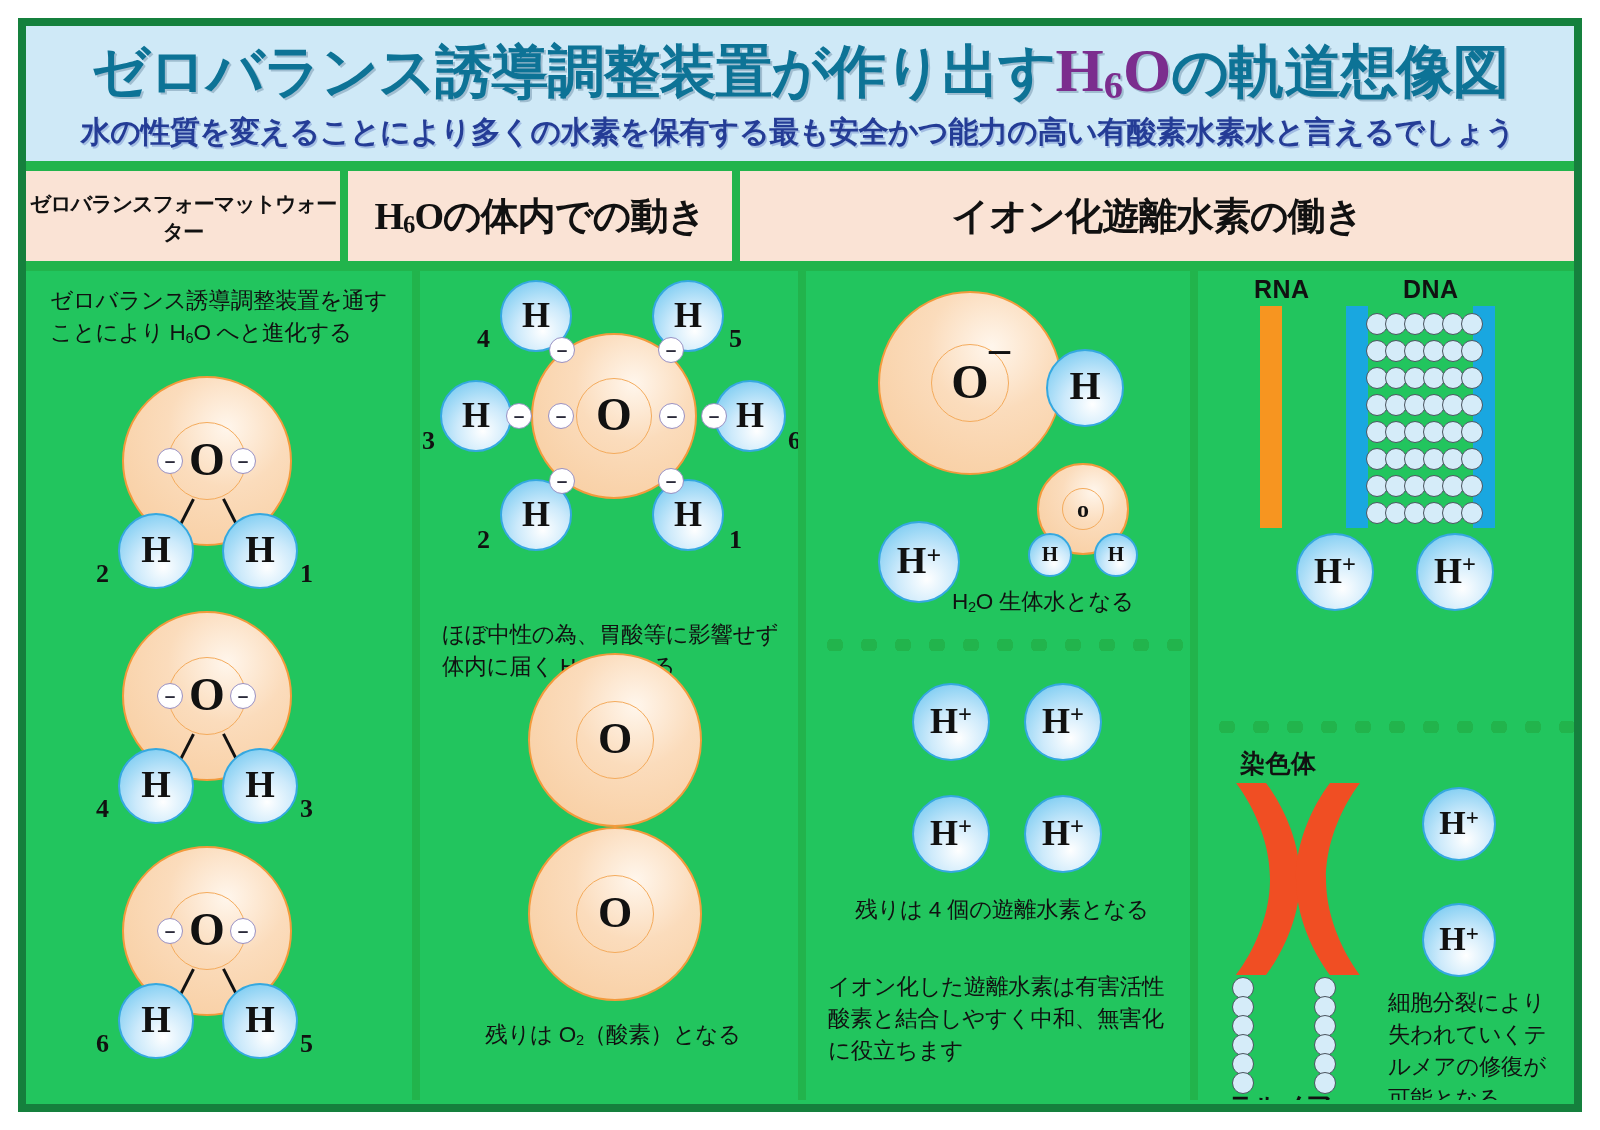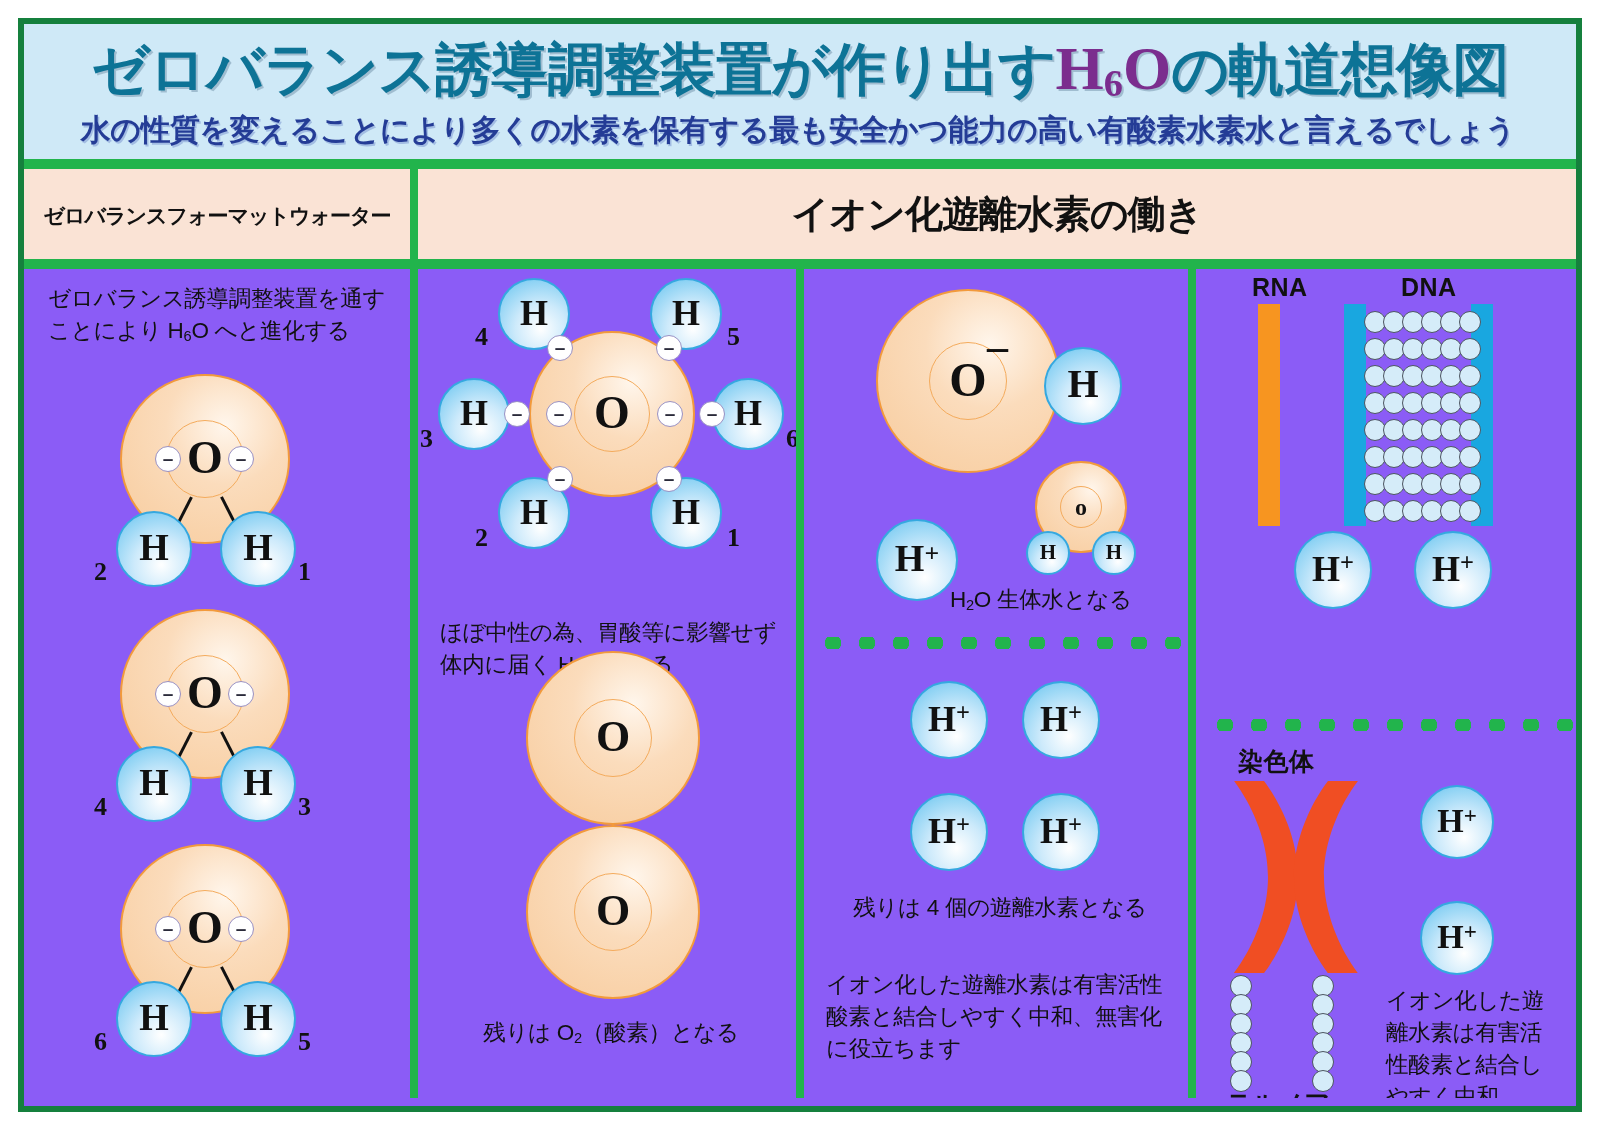--- a/index.html
+++ b/index.html
@@ -5,22 +5,22 @@
   * { box-sizing: border-box; margin: 0; padding: 0; }
   body {
     width: 1600px; height: 1130px;
     background: #ffffff;
     font-family: "Liberation Sans", "DejaVu Sans", sans-serif;
     overflow: hidden;
   }
   .poster {
     position: absolute; left: 18px; top: 18px;
     width: 1564px; height: 1094px;
-    border: 6px solid #15803d;
-    background: #8b5cf6;
+    border: 8px solid #15803d;
+    background: #22c55e;
   }
   
   .header {
     height: 145px;
     background: #cfe9f7;
     border-bottom: 10px solid #22b44c;
     position: relative;
   }
   .title {
     position: absolute; left: 0; right: 0; top: 8px;
@@ -56,21 +56,21 @@
     background: #fae3d5;
     display: flex; align-items: center; justify-content: center;
     font-family: "Liberation Serif", "DejaVu Serif", serif;
     font-weight: bold;
     color: #111111;
     text-align: center;
     position: relative;
   }
   .colhead + .colhead { border-left: 8px solid #22b44c; }
   .ch1 { width: 386px; font-size: 40px; letter-spacing: 1px; }
-  .ch2 { width: 386px; }
+  .ch2 { width: 314px; }
   .ch3 { width: 392px; font-size: 38px; letter-spacing: -1px; }
   .ch4 { flex: 1; font-size: 38px; letter-spacing: -1px; }
   .ch2 .small {
     display: block; font-size: 21px; letter-spacing: -1px;
     font-family: "Liberation Sans", sans-serif; font-weight: bold;
     margin-bottom: -3px;
   }
   .ch2 .big { display: block; font-size: 40px; letter-spacing: 0px; }
   sub { font-size: 0.65em; vertical-align: -0.18em; }
   sup { font-size: 0.68em; vertical-align: 0.38em; }
@@ -182,20 +182,23 @@
     </div>
     <div class="subtitle">水の性質を変えることにより多くの水素を保有する最も安全かつ能力の高い有酸素水素水と言えるでしょう</div>
   </div>
 
   <div class="colheads">
     <div class="colhead ch2">
       <div>
         <span class="small">ゼロバランスフォーマットウォーター</span>
       </div>
     </div>
+    <div class="colhead ch3">
+      <span>H<sub>6</sub>Oの体内での動き</span>
+    </div>
     <div class="colhead ch4">
       <span>イオン化遊離水素の働き</span>
     </div>
   </div>
 
   <div class="cols">
 
     <div class="col c1">
       <div class="para" style="left:24px; top:14px; width:340px;">ゼロバランス誘導調整装置を通すことにより H<sub>6</sub>O へと進化する</div>
 
@@ -480,17 +483,17 @@
       </div>
       <div class="tiplabel" style="left:30px; top:818px;">テルメア</div>
 
       <div class="atomH" style="left:224px; top:516px; width:74px; height:74px;">
           <span style="font-size:34px;">H<sup>+</sup></span>
         </div>
       <div class="atomH" style="left:224px; top:632px; width:74px; height:74px;">
           <span style="font-size:34px;">H<sup>+</sup></span>
         </div>
 
-      <div class="para" style="left:190px; top:716px; width:178px;">イオン化した遊離水素は有害活性酸素と結合しやすく中和</div>
+      <div class="para" style="left:190px; top:716px; width:178px;">細胞分裂により失われていくテルメアの修復が可能となる</div>
     </div>
 
   </div>
 </div>
 
 </body></html>

